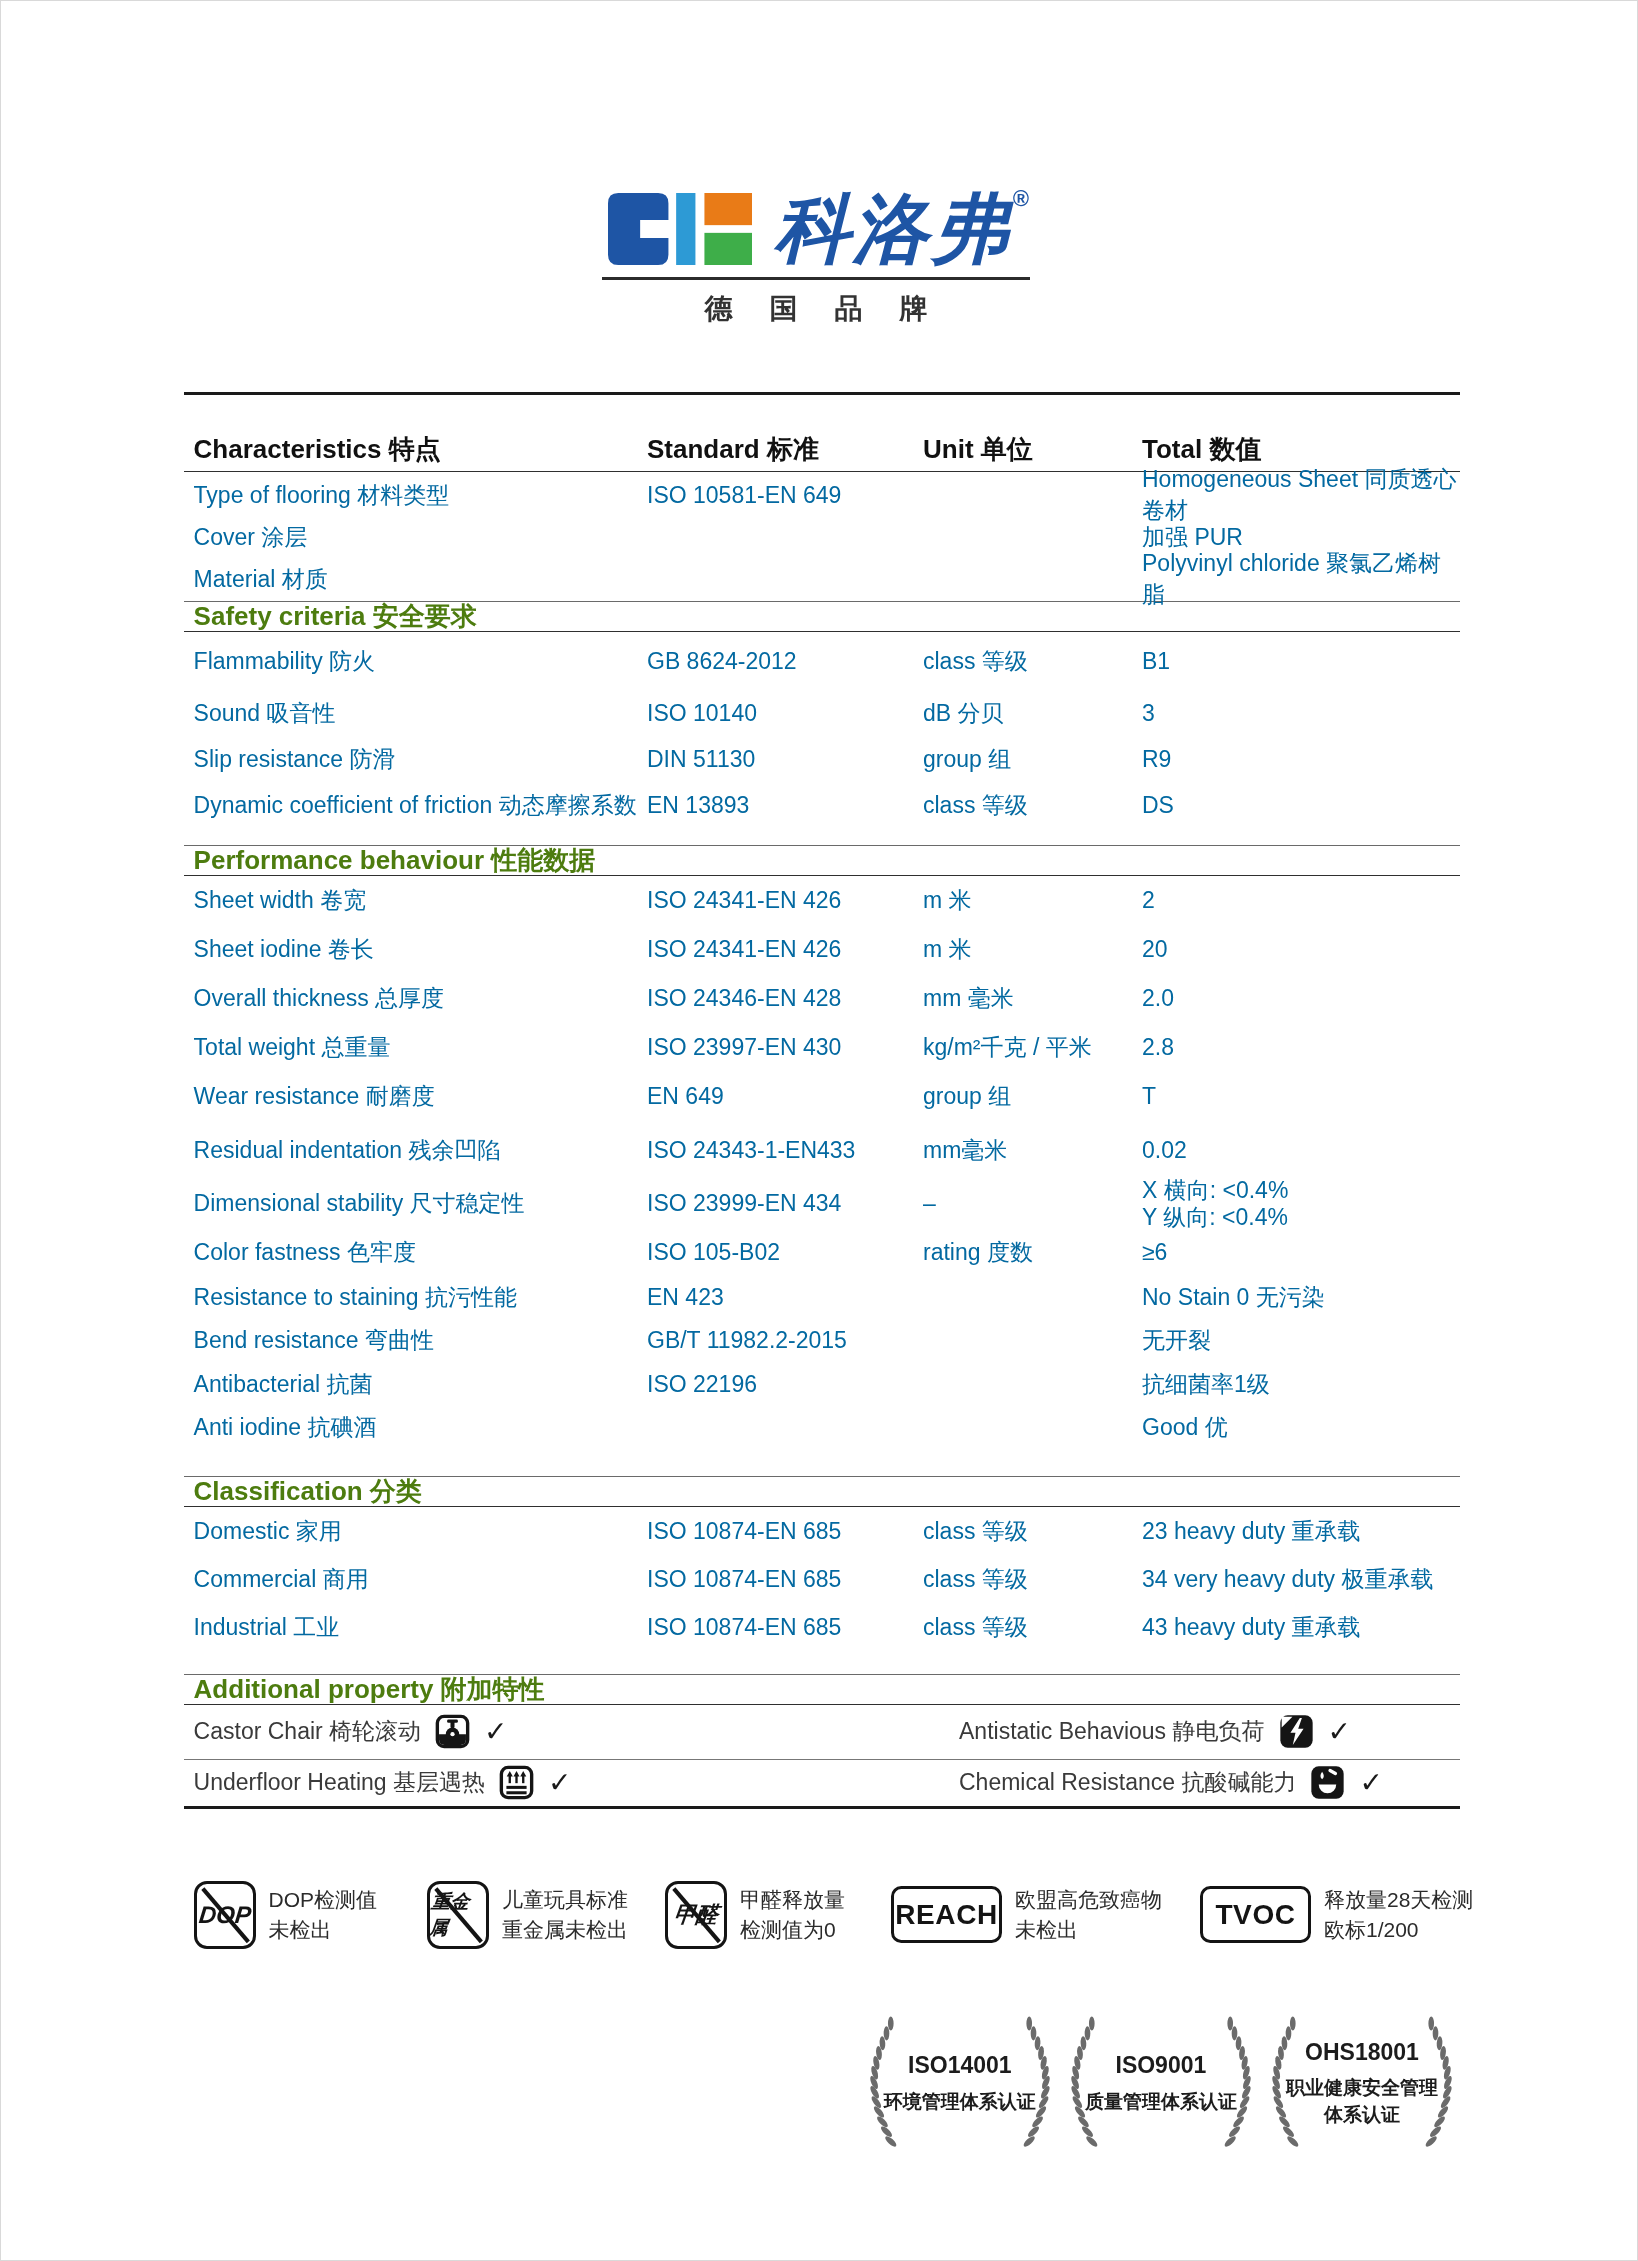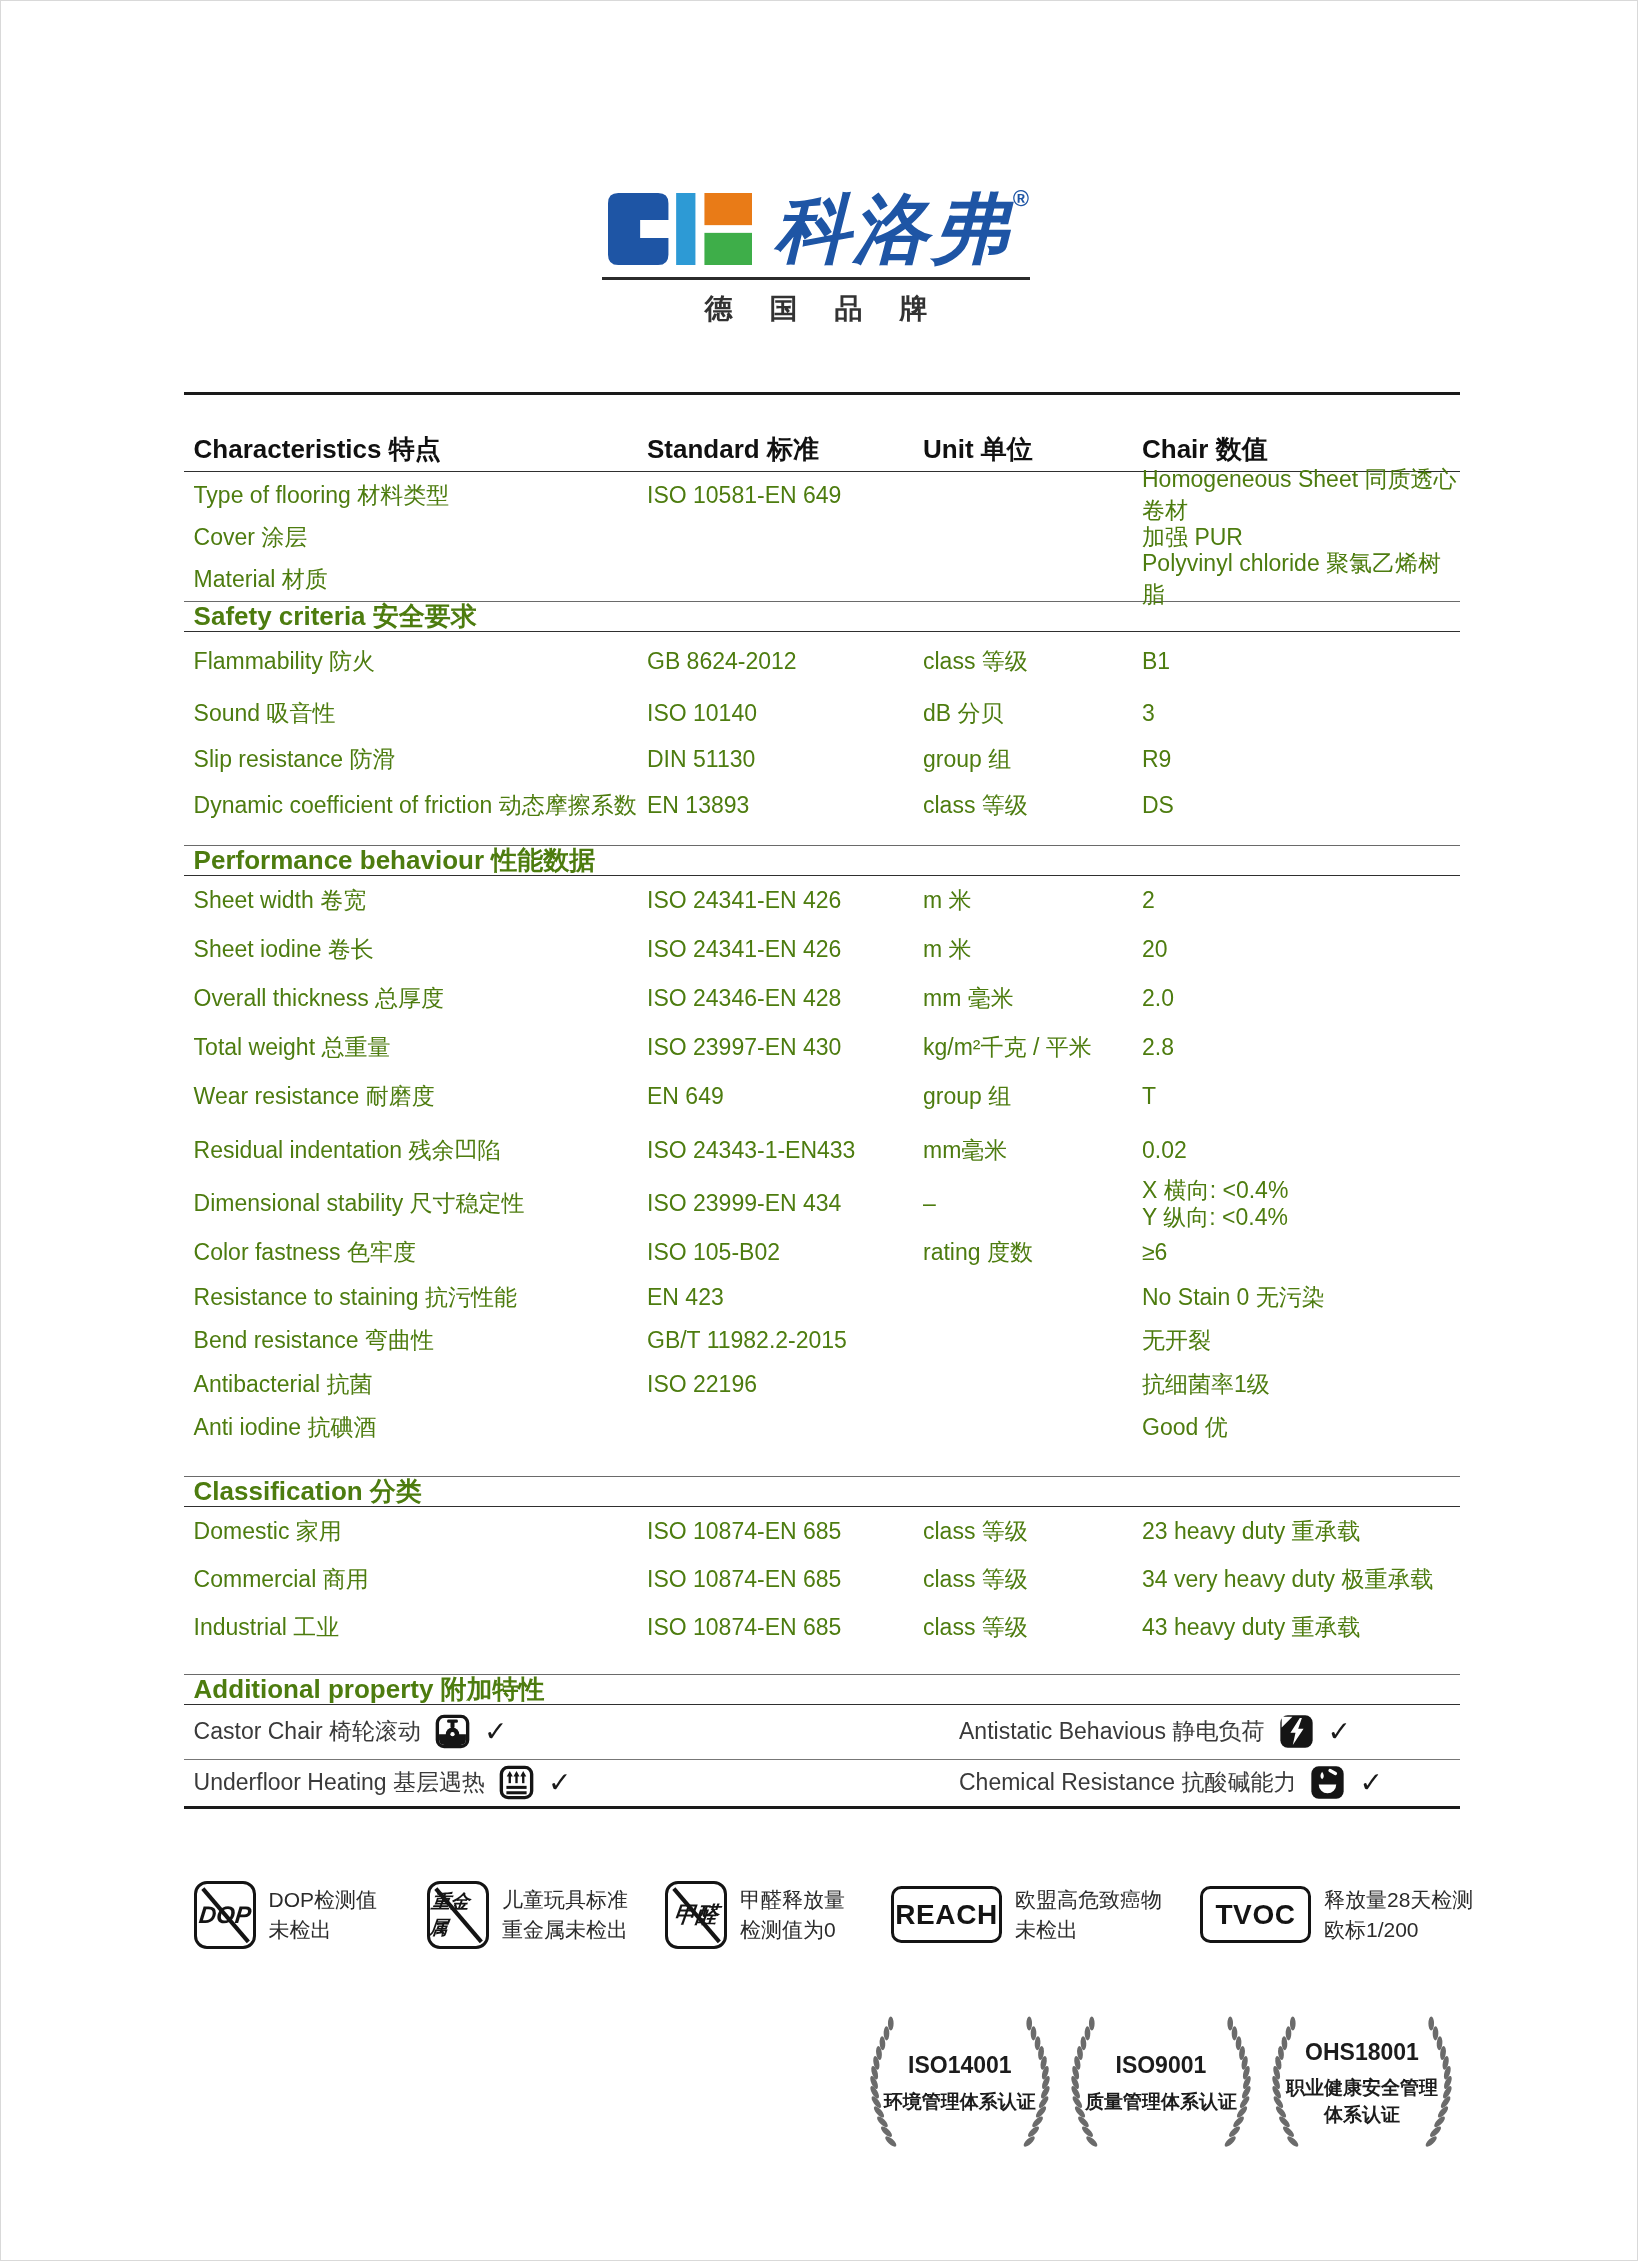--- a/index.html
+++ b/index.html
@@ -8,21 +8,21 @@
   
   .logo{position:absolute;top:190px;left:607px;height:75px;display:flex;align-items:center;font-style:italic;}
   .logo-mark{width:144px;height:72px;display:block;}
   .logo-text{font-size:76px;font-weight:bold;color:#1E55A5;line-height:72px;margin-left:22px;letter-spacing:2.6px;white-space:nowrap;}
   .logo-reg{font-size:22px;font-weight:bold;color:#1E55A5;align-self:flex-start;position:relative;top:-5.1px;left:2.6px;}
   .logo-rule{position:absolute;top:276px;left:601px;width:428px;height:2.6px;background:#2b2b2b;}
   .logo-tagline{position:absolute;top:289px;left:601px;width:428px;text-align:center;font-size:28px;font-weight:600;color:#333;letter-spacing:37px;text-indent:37px;white-space:nowrap;}
 
   
   .spec-table{position:absolute;top:391px;left:183px;width:1276px;border-top:3.9px solid #1a1a1a;}
-  .row{display:flex;align-items:center;font-size:23px;color:#4d7c0f;}
+  .row{display:flex;align-items:center;font-size:23px;color:#0369a1;}
   .c1{width:463px;padding-left:9.6px;box-sizing:border-box;}
   .c2{width:276px;}
   .c3{width:219px;}
   .c4{flex:1;}
   .thead{height:44px;border-bottom:1.9px solid #2f2f2f;font-weight:bold;color:#111;font-size:26px;margin-top:32px;}
   .sec-band{height:31px;display:flex;align-items:center;border-top:1.3px solid #6a6a6a;border-bottom:1.9px solid #2f2f2f;font-weight:bold;color:#4d7c0f;font-size:26px;padding-left:9.6px;box-sizing:border-box;}
   .two-line div{line-height:27px;}
 
   
   .add-row{display:flex;align-items:center;font-size:23px;color:#3a3a3a;}
@@ -74,21 +74,21 @@
   </div>
   <div class="logo-rule"></div>
   <div class="logo-tagline">德国品牌</div>
 
   <div class="spec-table">
 
     <div class="row thead">
       <div class="c1">Characteristics 特点</div>
       <div class="c2">Standard 标准</div>
       <div class="c3">Unit 单位</div>
-      <div class="c4">Chair 数值</div>
+      <div class="c4">Total 数值</div>
     </div>
 
     <div class="row" style="height:46px">
       <div class="c1">Type of flooring 材料类型</div>
       <div class="c2">ISO 10581-EN 649</div>
       <div class="c3"></div>
       <div class="c4">Homogeneous Sheet 同质透心卷材</div>
     </div>
     <div class="row" style="height:39px">
       <div class="c1">Cover 涂层</div>

